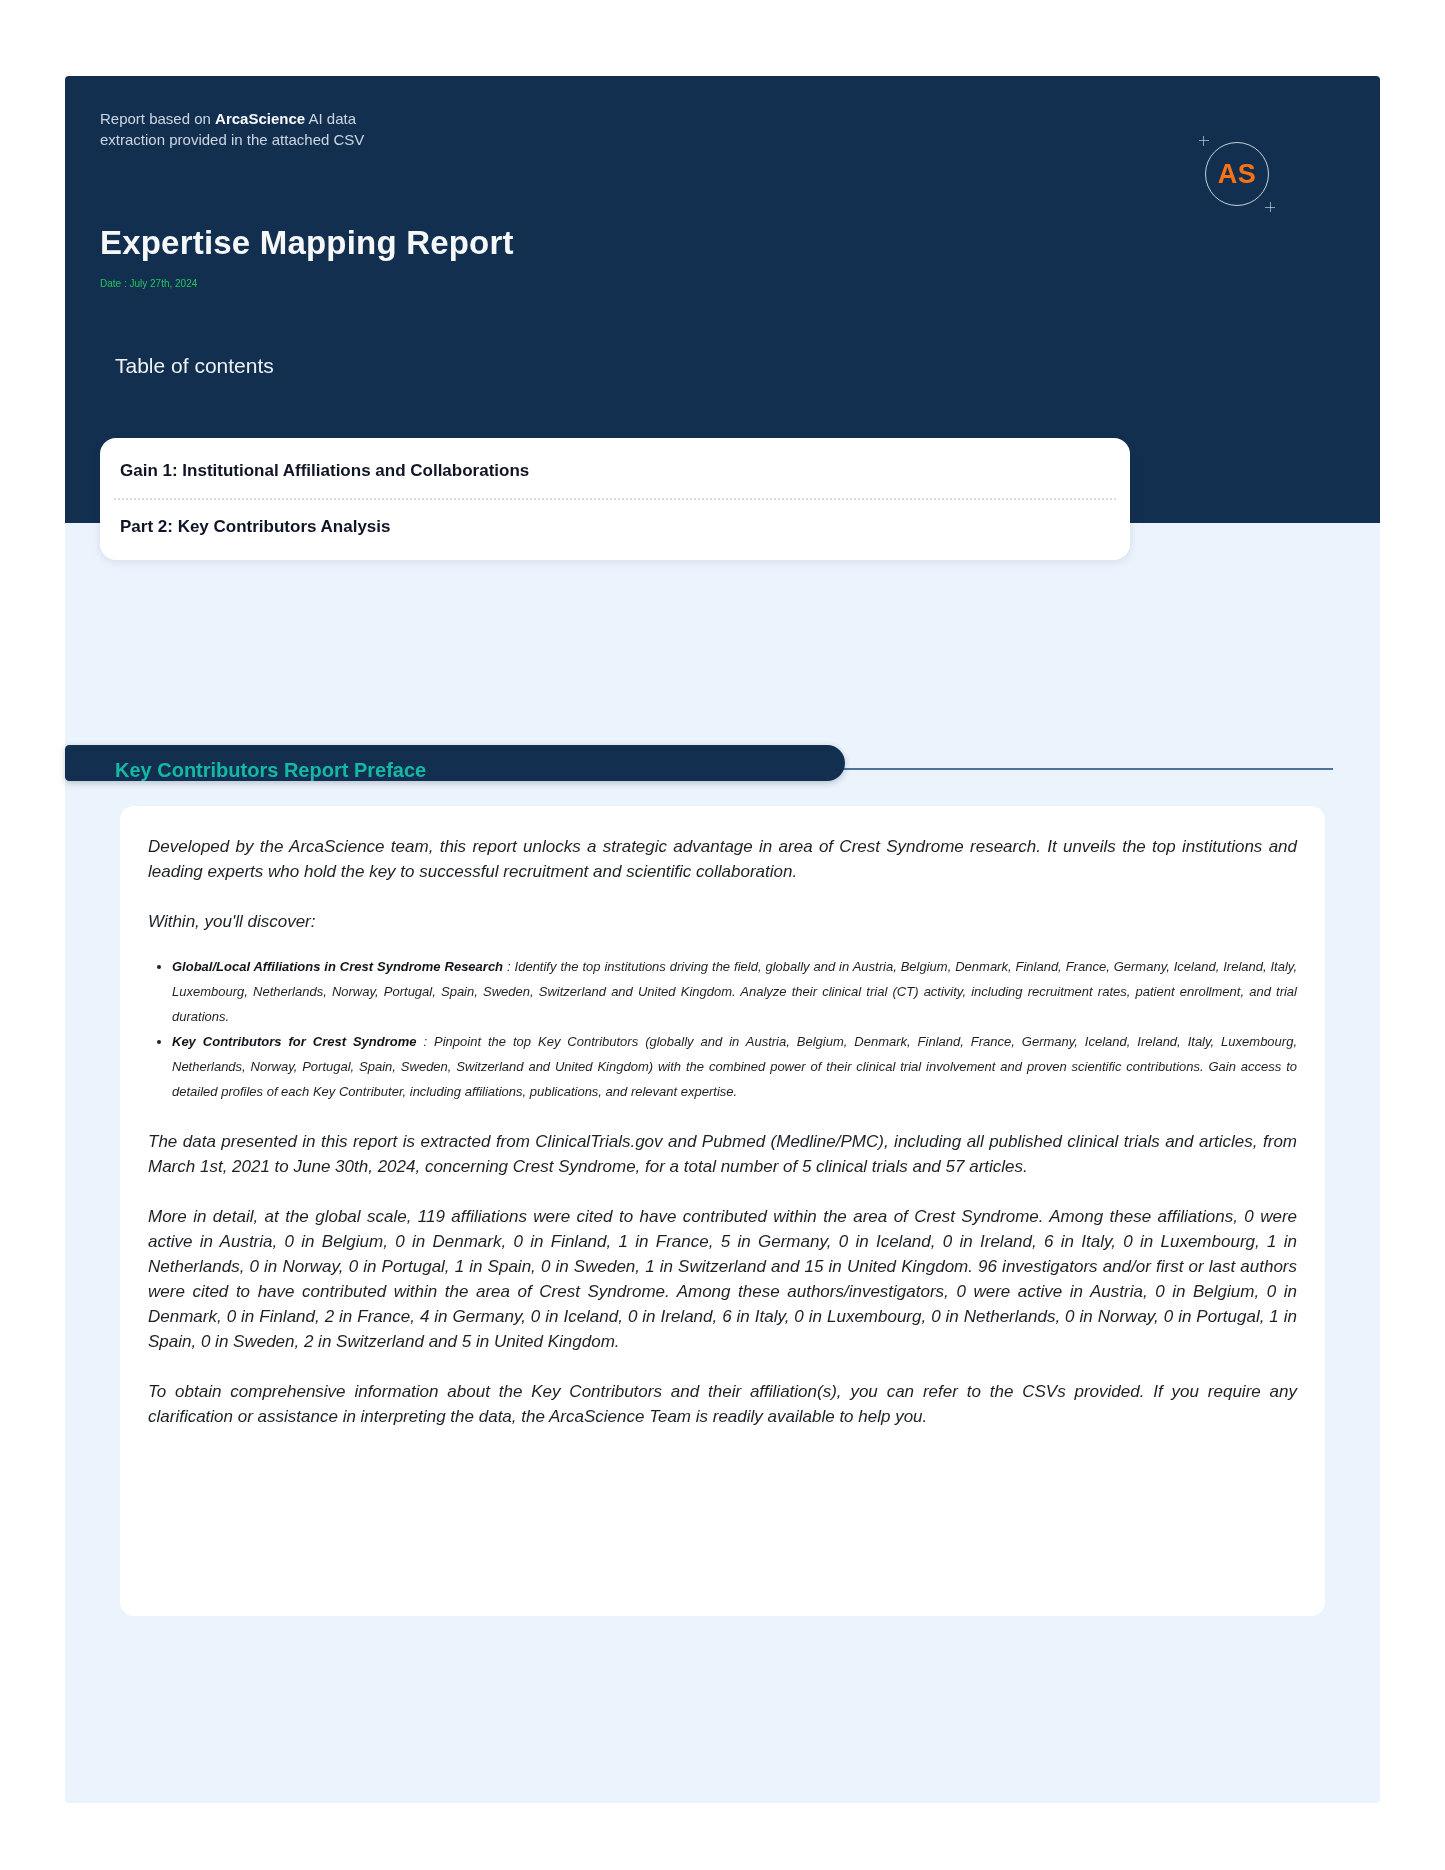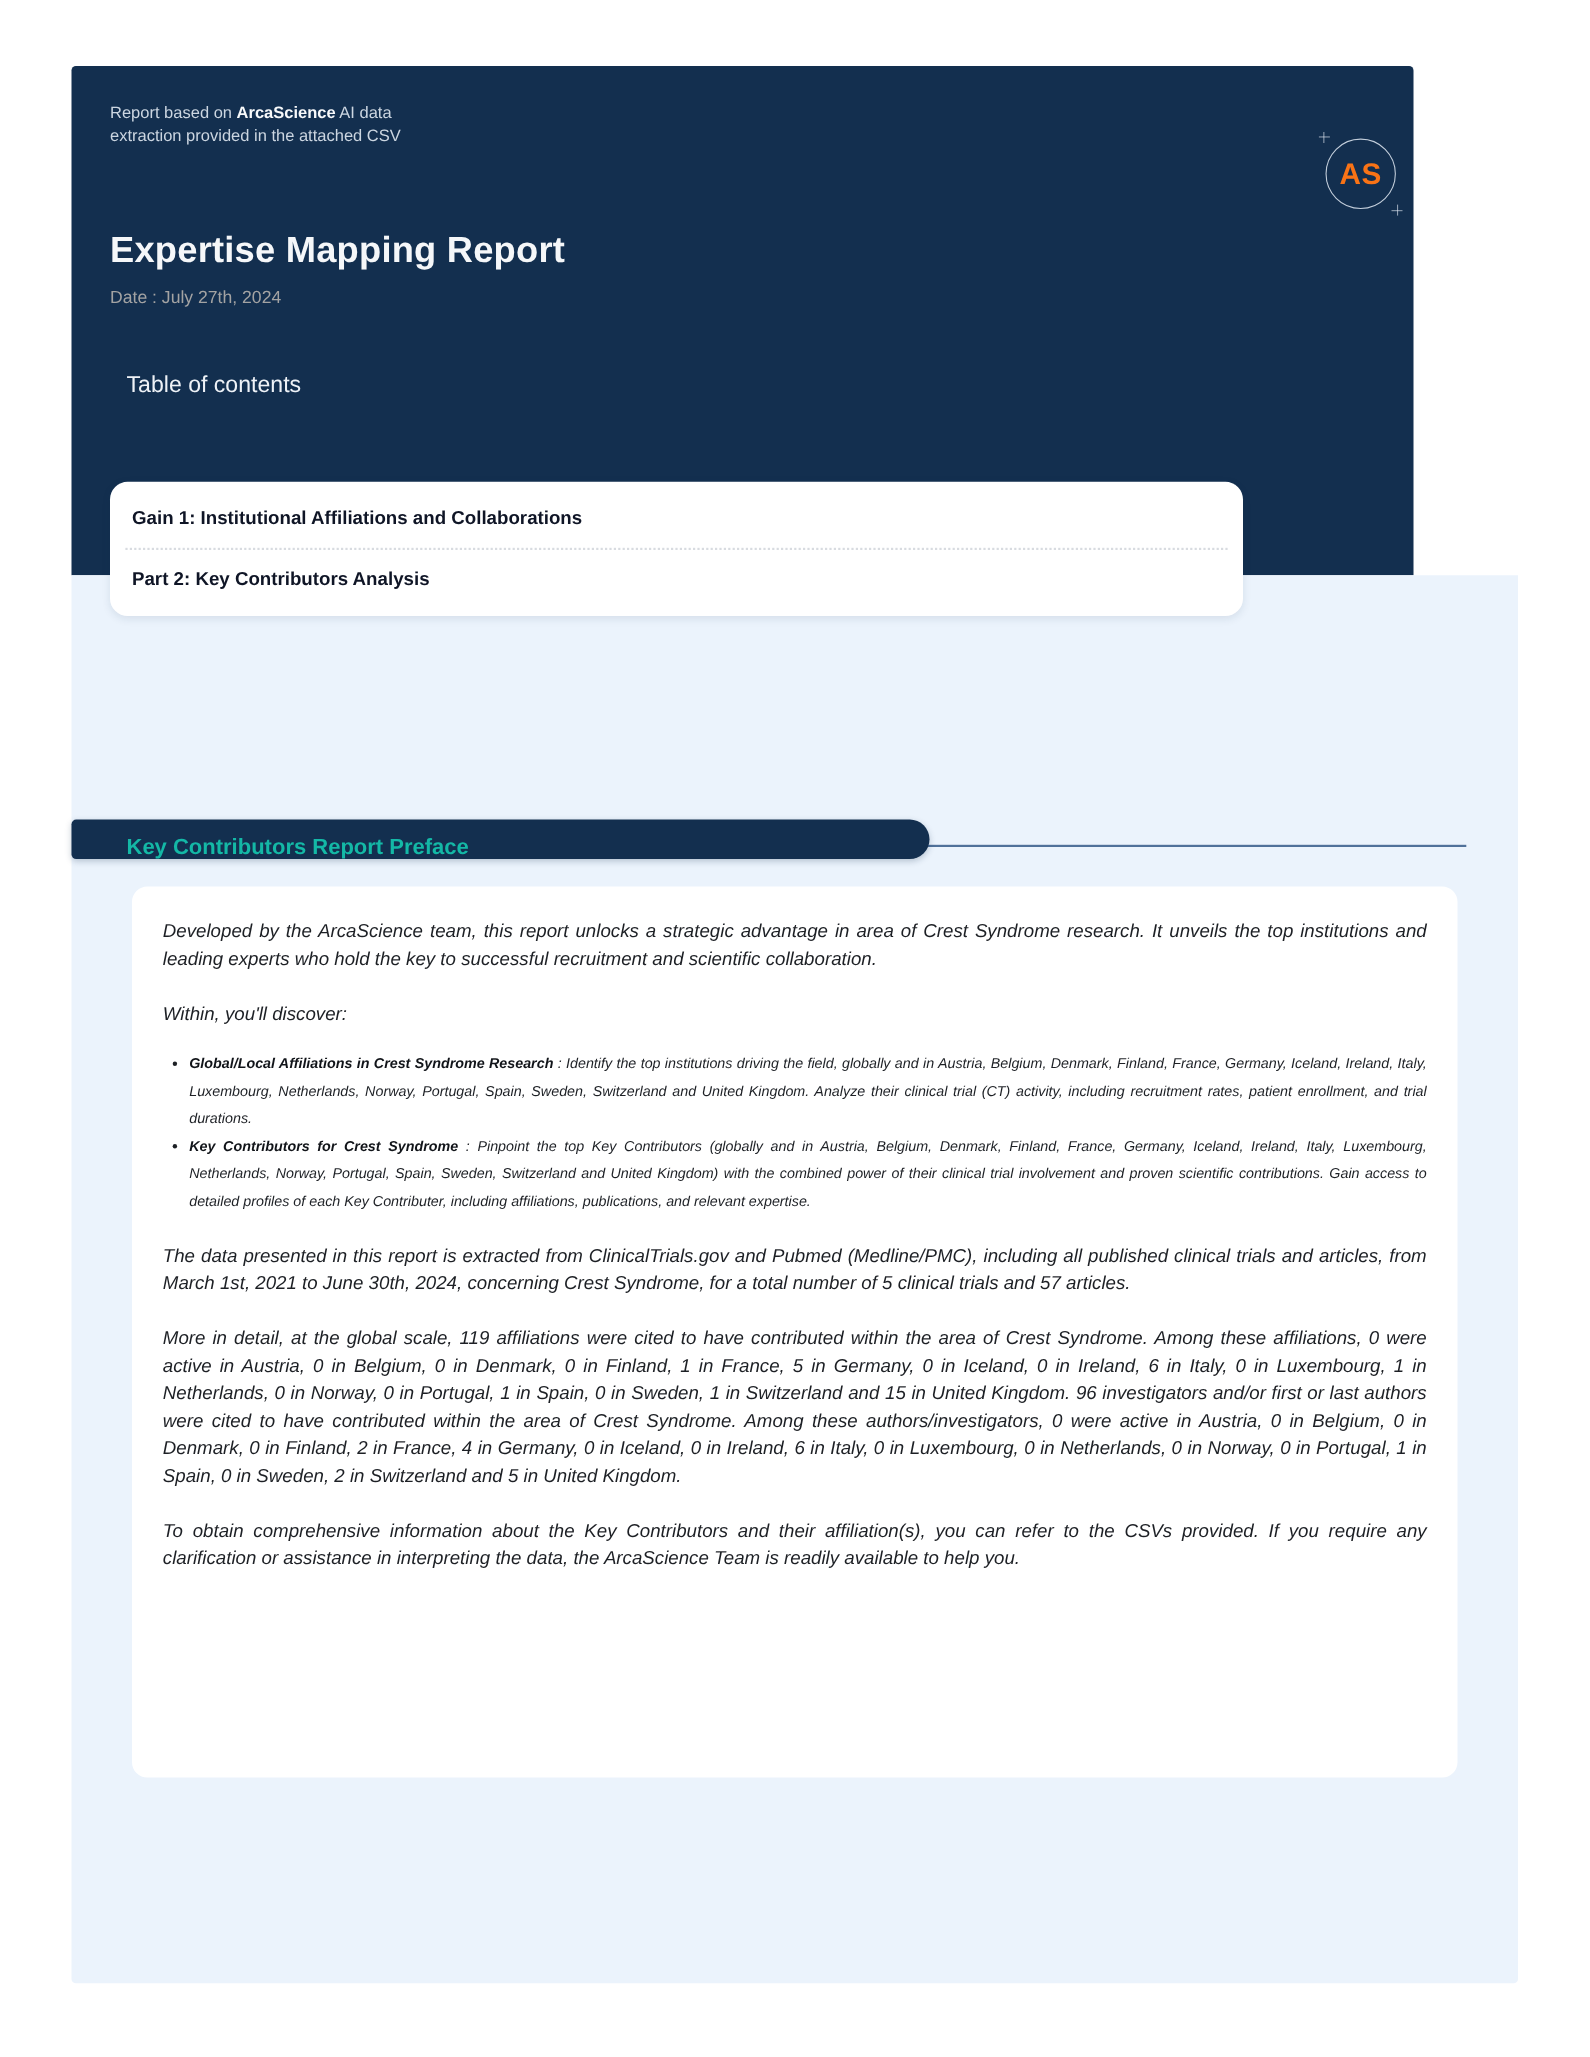--- a/index.html
+++ b/index.html
@@ -7,22 +7,22 @@
     position: relative;
     width: 1445px;
     height: 1870px;
     background: #ffffff;
     font-family: "Liberation Sans", sans-serif;
     overflow: hidden;
   }
   
   .navy-header {
     position: absolute;
-    left: 65px; top: 60px;
-    width: 1220px; height: 463px;
+    left: 65px; top: 76px;
+    width: 1315px; height: 463px;
     background: #132f4f;
     border-radius: 4px 4px 0 0;
   }
   .tagline {
     position: absolute;
     left: 35px; top: 32px;
     width: 268px;
     margin: 0;
     font-size: 15px;
     line-height: 21px;
@@ -57,22 +57,22 @@
     margin: 0;
     font-size: 33px;
     font-weight: 700;
     color: #f5f7f9;
     letter-spacing: 0.2px;
   }
   .date {
     position: absolute;
     left: 35px; top: 202px;
     margin: 0;
-    font-size: 16px;
-    color: #a3a3a3;
+    font-size: 10px;
+    color: #22c55e;
   }
   .toc-heading {
     position: absolute;
     left: 50px; top: 278px;
     margin: 0;
     font-size: 21px;
     font-weight: 400;
     color: #eef2f7;
   }
   

